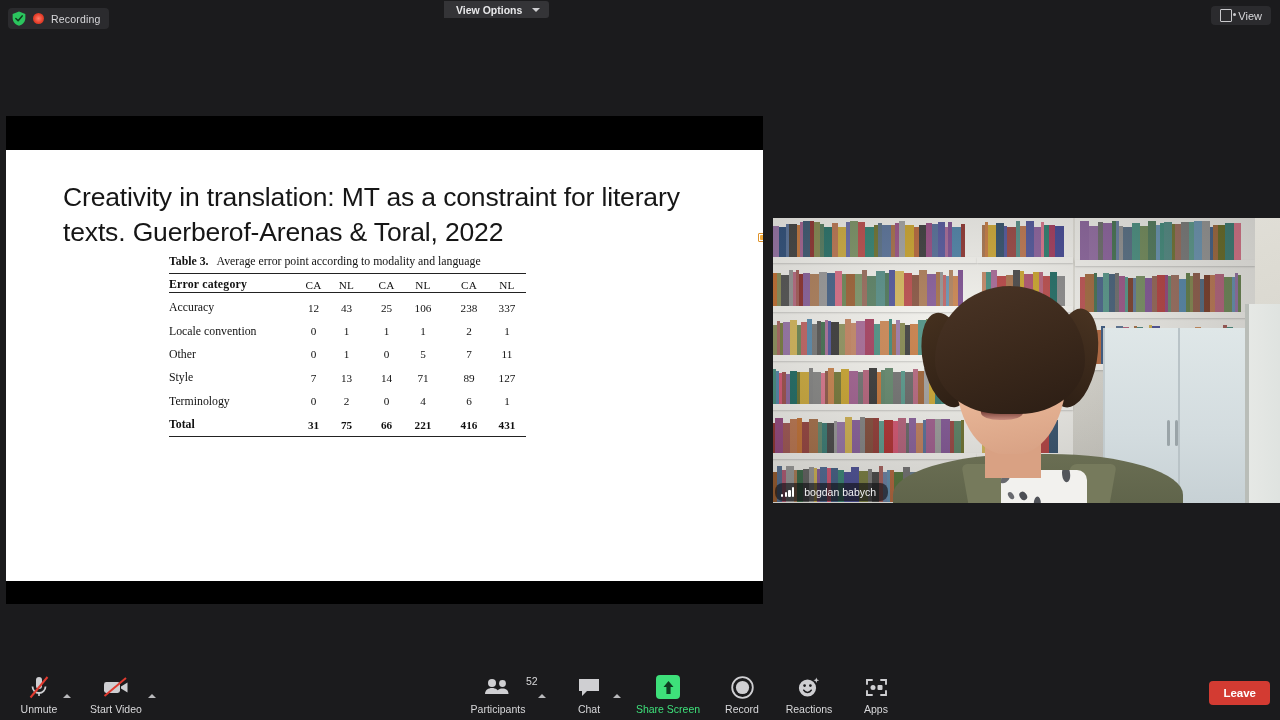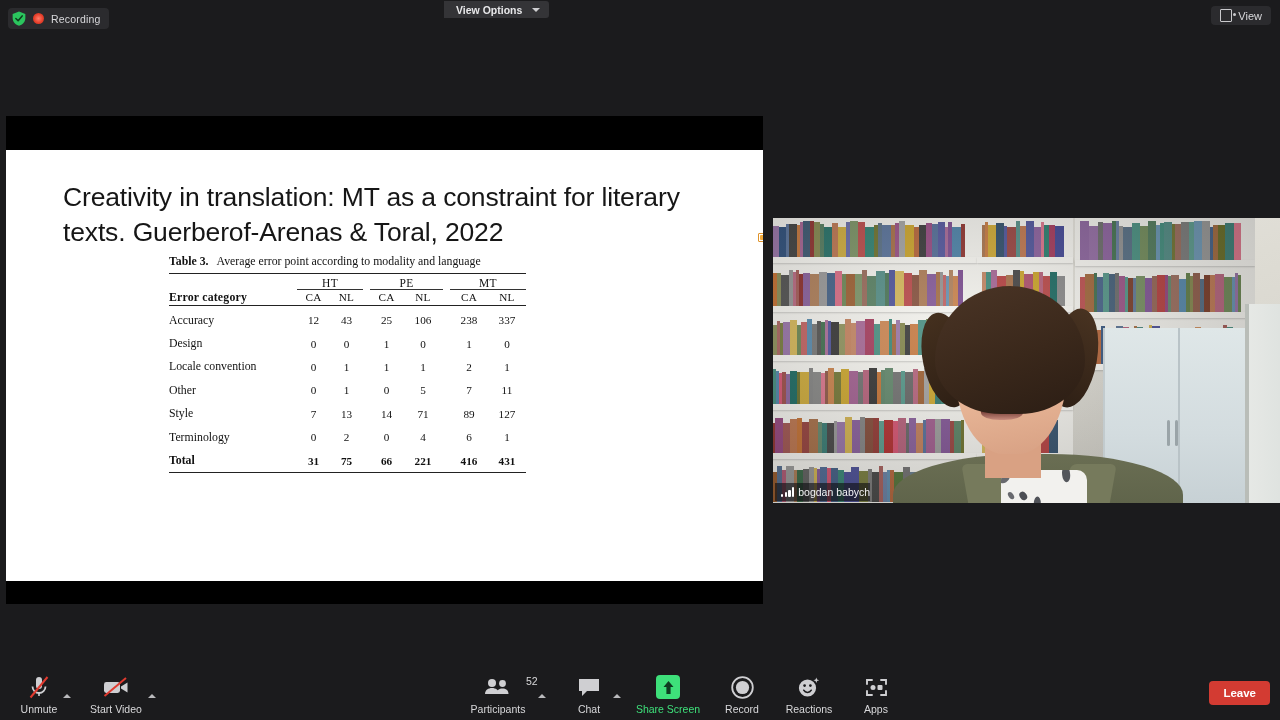--- a/index.html
+++ b/index.html
@@ -106,22 +106,22 @@
           background:linear-gradient(180deg,#6a6e53 0%,#5b6047 60%,#4e5340 100%);
           border-radius:46% 46% 0 0/34% 34% 0 0;}
   .lapelL{position:absolute;left:78px;top:178px;width:46px;height:110px;background:#767a5c;
           transform:skewX(10deg);border-radius:6px;}
   .lapelR{position:absolute;left:168px;top:178px;width:46px;height:110px;background:#767a5c;
           transform:skewX(-10deg);border-radius:6px;}
   .shirt{position:absolute;left:108px;top:184px;width:86px;height:104px;overflow:hidden;
          background:#f2f1ee;border-radius:10px 10px 0 0;}
   .shirt b{position:absolute;display:block;background:#1d2029;border-radius:50%;}
 
-  #name-pill{position:absolute;left:2px;bottom:2px;display:flex;align-items:center;gap:4px;
-             background:rgba(15,15,18,.62);border-radius:0;padding:3px 0 3px 6px;z-index:20;}
+  #name-pill{position:absolute;left:2px;bottom:2px;display:flex;align-items:center;gap:10px;
+             background:rgba(15,15,18,.62);border-radius:8px;padding:3px 12px 3px 6px;z-index:20;}
   #name-pill .bars{display:flex;align-items:flex-end;gap:1.5px;height:10px;}
   #name-pill .bars i{display:block;width:2.2px;background:#ffffff;border-radius:1px;}
   #name-label{color:#f2f2f4;font-size:10.5px;white-space:nowrap;}
 
   
   #toolbar{position:absolute;left:0;bottom:0;width:1280px;height:58px;background:#1b1b1d;z-index:40;}
   .tb-item{position:absolute;bottom:5px;display:flex;flex-direction:column;align-items:center;width:78px;}
   .tb-icon{height:26px;display:flex;align-items:center;justify-content:center;}
   .tb-label{font-size:10.5px;color:#d8d8da;margin-top:3px;white-space:nowrap;}
   .tb-label.green{color:#3ee07a;}
@@ -185,28 +185,20 @@
             <col style="width:33px">
             <col style="width:40px">
           <col class="colgap">
             <col style="width:38px">
             <col style="width:38px">
         </colgroup>
         <thead>
           <tr class="rule-top">
               <td colspan="9"></td>
             </tr>
-          <tr class="grp">
-            <th></th>
-            <th class="u" colspan="2">HT</th>
-            <th></th>
-            <th class="u" colspan="2">PE</th>
-            <th></th>
-            <th class="u" colspan="2">MT</th>
-          </tr>
           <tr class="sub">
             <th class="lbl">Error category</th>
             <th>CA</th>
             <th>NL</th>
             <th></th>
             <th>CA</th>
             <th>NL</th>
             <th></th>
             <th>CA</th>
             <th>NL</th>
@@ -219,31 +211,20 @@
             <tr>
               <td class="cat">Accuracy</td>
               <td class="num">12</td>
               <td class="num">43</td>
               <td class="colgap"></td>
               <td class="num">25</td>
               <td class="num">106</td>
               <td class="colgap"></td>
               <td class="num">238</td>
               <td class="num">337</td>
-            </tr>
-            <tr>
-              <td class="cat">Design</td>
-              <td class="num">0</td>
-              <td class="num">0</td>
-              <td class="colgap"></td>
-              <td class="num">1</td>
-              <td class="num">0</td>
-              <td class="colgap"></td>
-              <td class="num">1</td>
-              <td class="num">0</td>
             </tr>
             <tr>
               <td class="cat">Locale convention</td>
               <td class="num">0</td>
               <td class="num">1</td>
               <td class="colgap"></td>
               <td class="num">1</td>
               <td class="num">1</td>
               <td class="colgap"></td>
               <td class="num">2</td>

